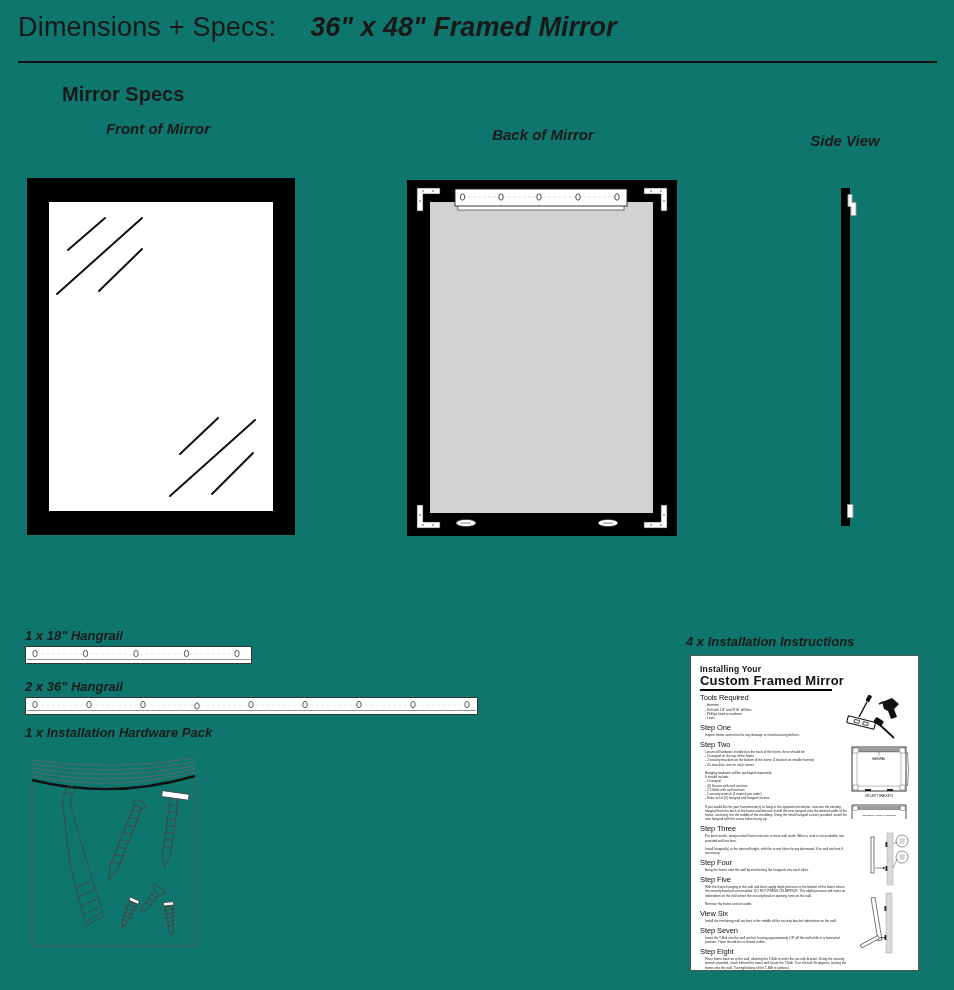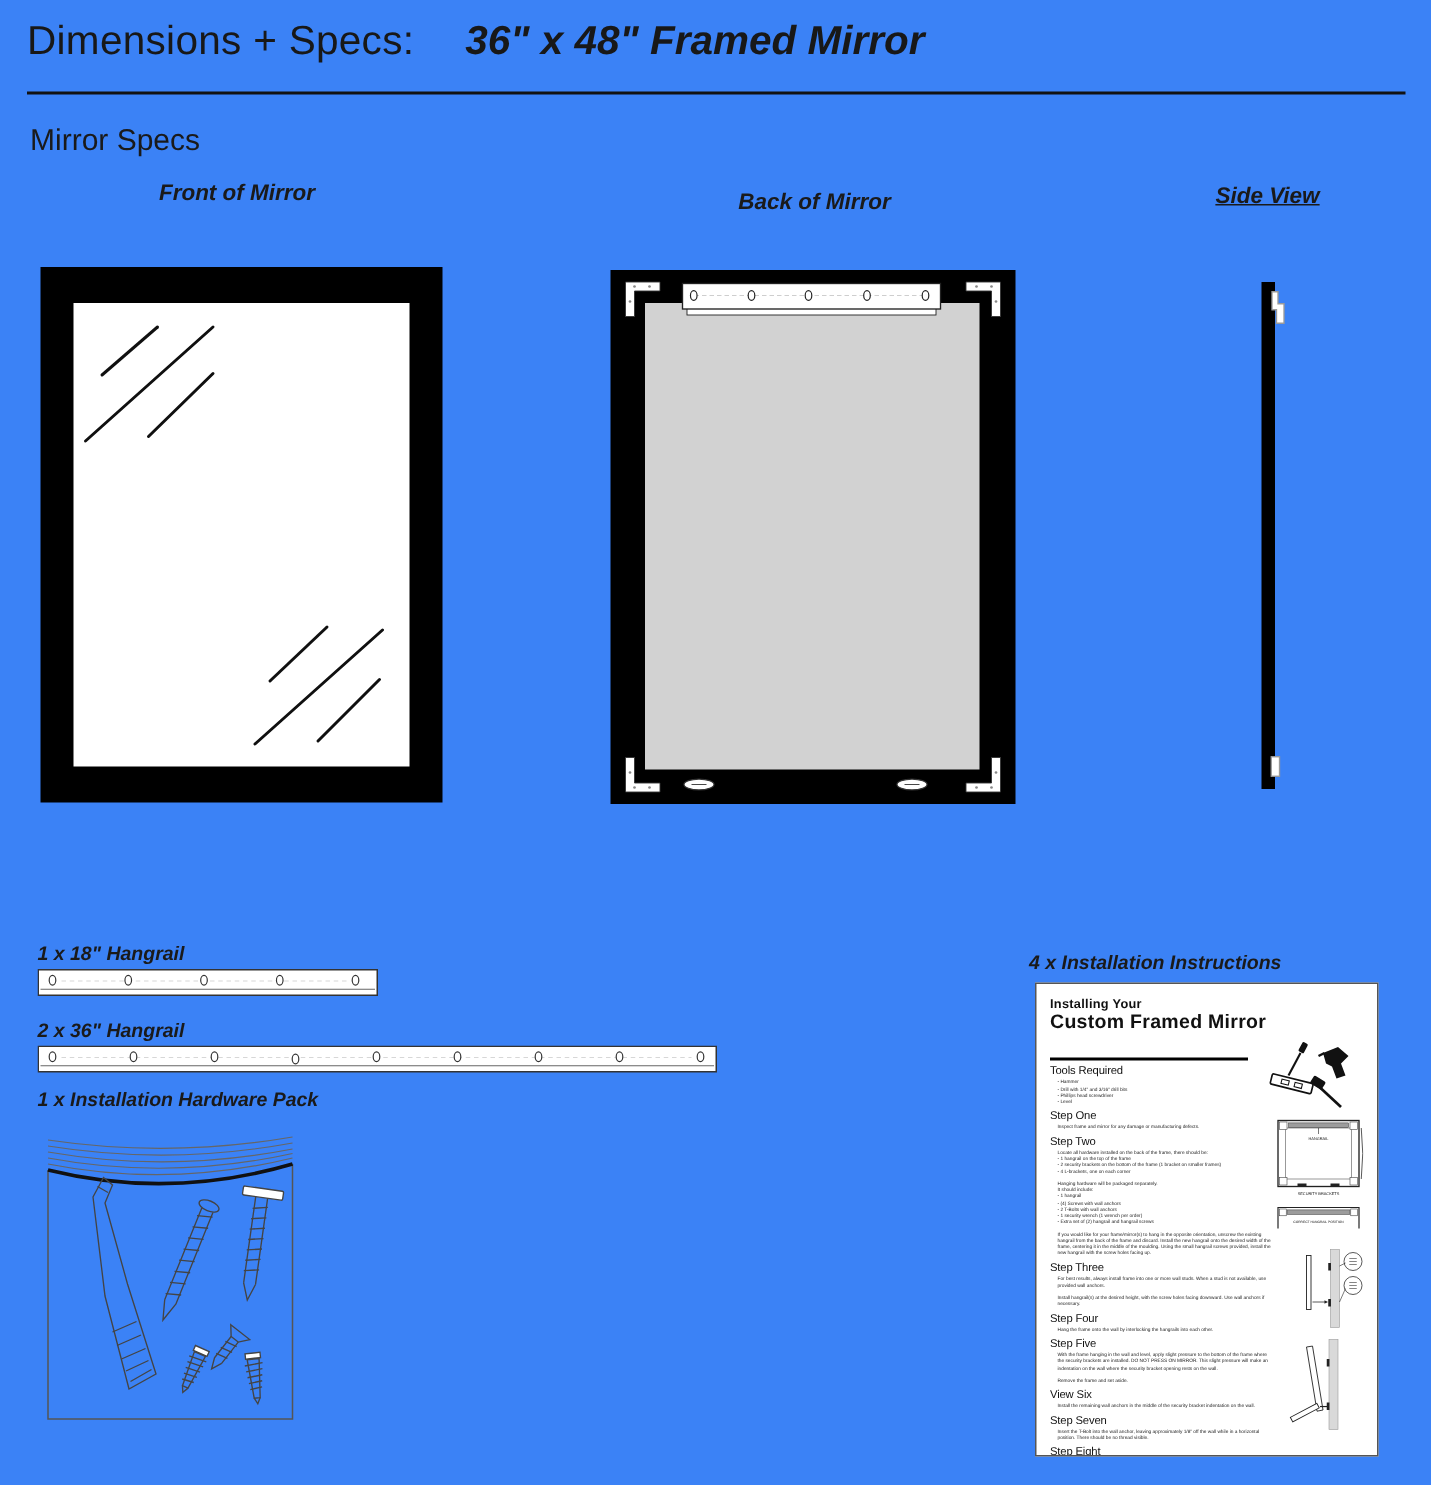--- a/index.html
+++ b/index.html
@@ -1,47 +1,47 @@
 <!DOCTYPE html>
 <html><head>
 <meta charset="utf-8">
 <style>
   html,body{margin:0;padding:0;background:#fff;}
-  #canvas{position:relative;width:954px;height:990px;background:#3b82f6;overflow:hidden;
+  #canvas{position:relative;width:954px;height:990px;background:#0f766e;overflow:hidden;
           font-family:"Liberation Sans",sans-serif;color:#111;}
   .abs{position:absolute;}
 
   
   .hdr{left:18px;top:12px;display:flex;align-items:baseline;white-space:nowrap;}
   .hdr-reg{font-size:27px;font-weight:500;letter-spacing:.2px;color:#181818;}
   .hdr-it{font-size:27px;font-weight:700;font-style:italic;margin-left:34px;color:#181818;}
   .rule{left:18px;top:61px;width:919px;height:2px;background:#121212;}
 
-  .h2{font-weight:400;color:#1a1a1a;}
+  .h2{font-weight:700;color:#1a1a1a;margin-left:42px;}
   .h-mirror{left:20px;top:83px;font-size:20px;}
   .h-hw{left:20px;top:591px;font-size:23px;}
 
   .figlab{font-size:15px;font-weight:700;font-style:italic;text-align:center;width:200px;color:#1a1a1a;}
   .lab-front{left:58px;top:120px;}
   .lab-back{left:443px;top:126px;}
-  .lab-side{left:745px;top:122px;text-decoration:underline;}
+  .lab-side{left:745px;top:132px;}
 
   .smlab{font-size:13px;font-weight:700;font-style:italic;color:#1a1a1a;white-space:nowrap;}
 
   
   .front-frame{left:27px;top:178px;width:268px;height:357px;background:#000;}
   .back-frame{left:407px;top:180px;width:270px;height:356px;background:#000;}
   .side-bar{left:841px;top:188px;width:9px;height:338px;background:#000;}
 
   
   .sheet{left:690px;top:655px;width:227px;height:314px;background:#fff;border:1px solid #555;overflow:hidden;}
   .sheet-col{position:absolute;left:9px;top:9px;width:149px;}
   .ins-t1{font-size:8.5px;font-weight:700;letter-spacing:.2px;line-height:1.05;}
   .ins-t2{font-size:13px;font-weight:700;letter-spacing:.2px;line-height:1.05;border-bottom:2px solid #000;
-          padding-bottom:17px;width:132px;white-space:nowrap;}
+          padding-bottom:1px;width:132px;white-space:nowrap;}
   .tools-h,.step-h{font-size:7.5px;font-weight:400;letter-spacing:-.1px;margin-top:3.5px;line-height:1.1;}
   .tiny{font-size:3.2px;line-height:1.32;color:#222;margin:1px 0 0 5px;white-space:pre-line;}
   .sheet svg text{font-family:"Liberation Sans",sans-serif;}
   .dg{position:absolute;}
 </style>
 </head>
 <body>
 
 <div id="canvas">
 

